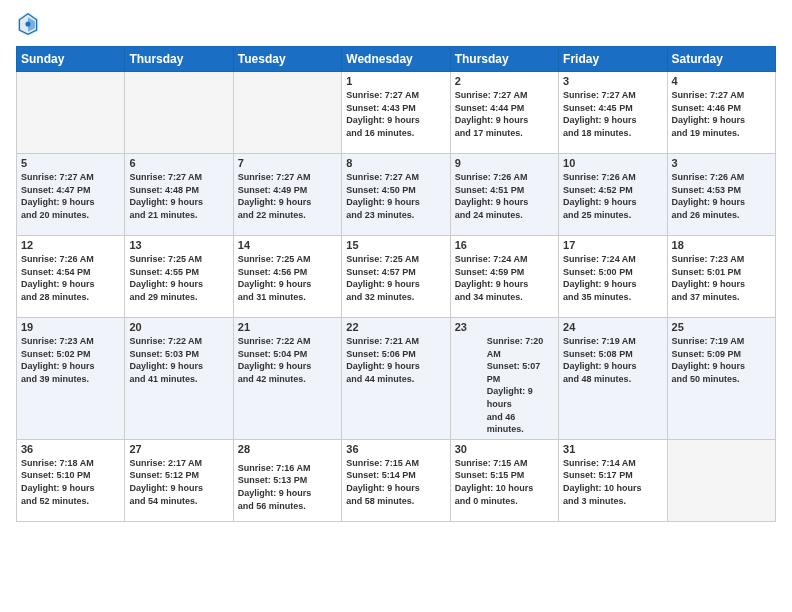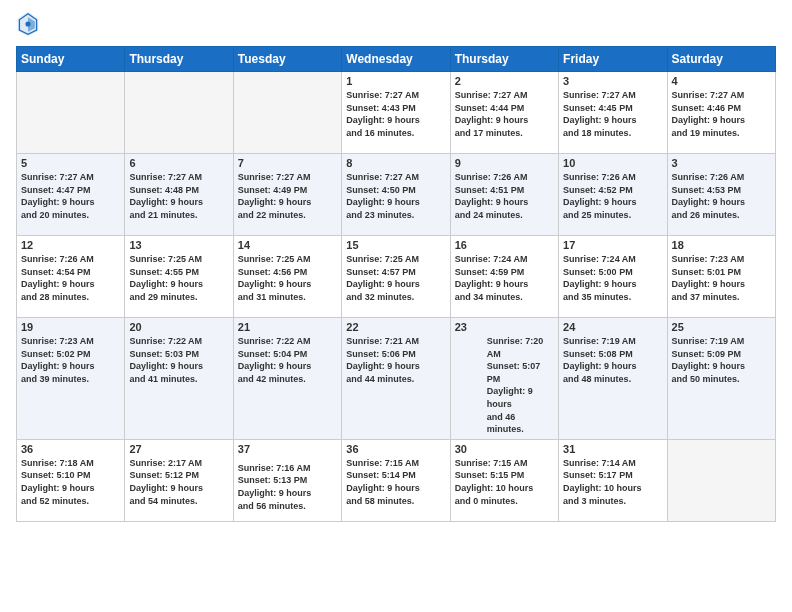--- a/index.html
+++ b/index.html
@@ -330,21 +330,21 @@
 and 52 minutes.</div>
           </td>
           <td>
             <div class="day-number">27</div>
             <div class="day-info" style="white-space: pre-line;">Sunrise: 2:17 AM
 Sunset: 5:12 PM
 Daylight: 9 hours
 and 54 minutes.</div>
           </td>
           <td>
-            <div class="day-number">37</div>
+            <div class="day-number">28</div>
             <div class="day-info" style="white-space: pre-line; margin-top: 7px;">Sunrise: 7:16 AM
 Sunset: 5:13 PM
 Daylight: 9 hours
 and 56 minutes.</div>
           </td>
           <td>
             <div class="day-number">36</div>
             <div class="day-info" style="white-space: pre-line;">Sunrise: 7:15 AM
 Sunset: 5:14 PM
 Daylight: 9 hours

